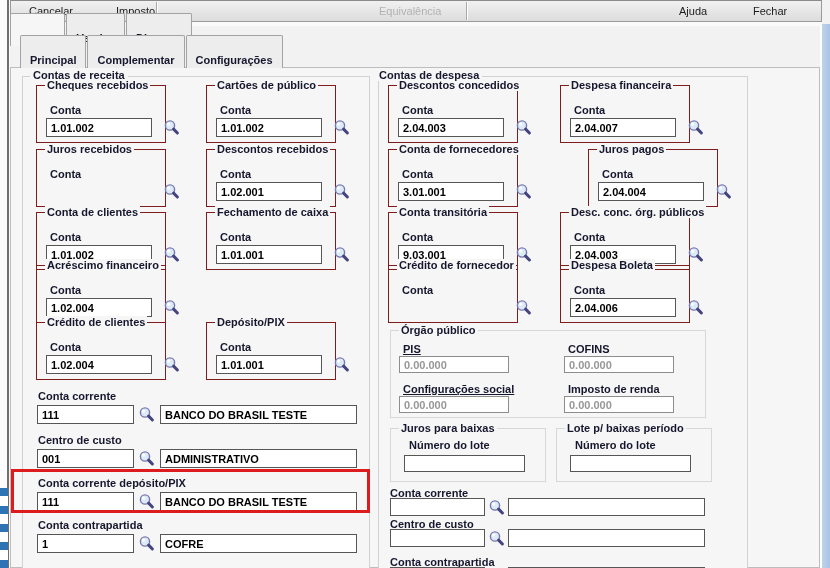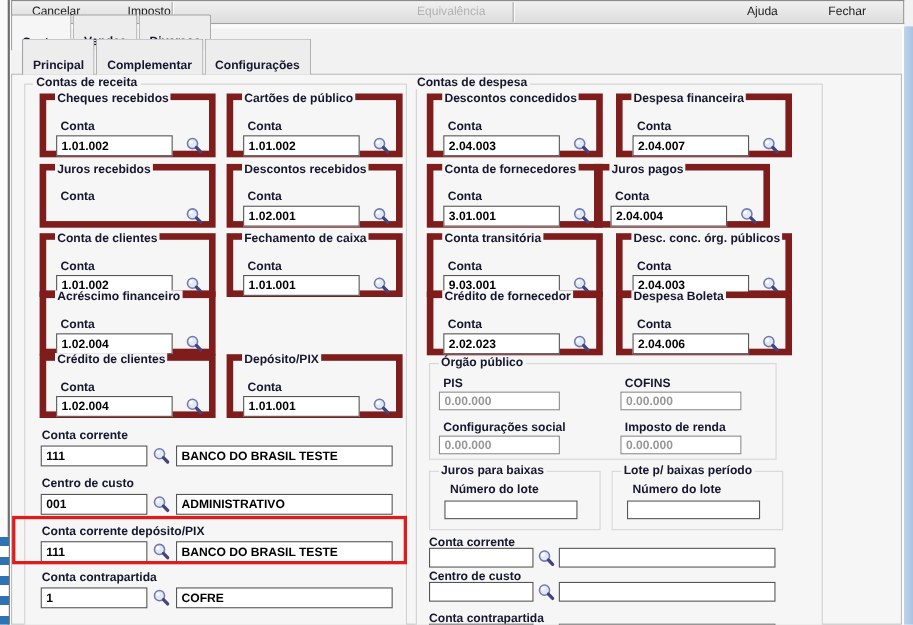--- a/index.html
+++ b/index.html
@@ -32,21 +32,21 @@
     border-radius:2px 2px 0 0;font-weight:bold;color:#16162e;margin-right:1px;cursor:default;}
   .tab.active{height:21px;line-height:19px;background:#f6f6f6;z-index:4;position:relative;}
   #tabrow1{left:10px;top:25px;}
   #tabrow2{left:20px;top:47px;}
   
   .panel{position:absolute;left:10px;top:67px;width:810px;height:501px;
     background:#f6f6f6;border:1px solid #bdbdbd;box-sizing:border-box;}
   
   .outer-group{position:absolute;border:1px solid #d2d2d2;background:#f6f6f6;}
   .legend{position:absolute;z-index:5;background:#f6f6f6;padding:0 3px;font-weight:bold;color:#16162e;white-space:nowrap;}
-  .acc-box{position:absolute;width:160px;height:58px;border:6px solid #7f1d1d;box-sizing:border-box;}
+  .acc-box{position:absolute;width:130px;height:58px;border:1px solid #7f1d1d;box-sizing:border-box;}
   .gb-title{position:absolute;left:8px;top:-7px;background:#f6f6f6;padding:0 2px;
     font-weight:bold;white-space:nowrap;color:#16162e;}
   .flabel{position:absolute;font-weight:bold;color:#16162e;white-space:nowrap;}
   .acc-box .flabel{left:13px;top:18px;}
   .txt{position:absolute;box-sizing:border-box;border:1px solid #565656;background:#ffffff;
     font-family:"Liberation Sans","DejaVu Sans",sans-serif;font-size:11px;font-weight:bold;
     color:#000000;padding:0 0 0 4px;}
   .txt.disabled{color:#979797;border-color:#8d8d8d;}
   .acc-box .txt{left:9px;top:32px;width:106px;height:19px;}
   .mag{position:absolute;width:17px;height:17px;cursor:pointer;}
@@ -58,21 +58,21 @@
   .field-row .fr-mag{left:106px;top:16px;}
   .field-row .fr-desc{left:128px;top:15px;width:197px;height:19px;}
   .field-row.rcol .fr-label{left:2px;}
   .field-row.rcol .fr-code{left:2px;top:11px;width:95px;height:18px;}
   .field-row.rcol .fr-mag{left:100px;top:12px;}
   .field-row.rcol .fr-desc{left:120px;top:11px;width:197px;height:18px;}
   
   .orgao-box{position:absolute;left:390px;top:330px;width:316px;height:88px;
     border:1px solid #d7d7d7;box-sizing:border-box;}
   .orgao-box .flabel.r1{top:12px;} .orgao-box .flabel.r2{top:52px;}
-  .orgao-box .c1l{left:12px;} .orgao-box .c2l{left:177px;}
+  .orgao-box .c1l{left:12px;text-decoration:underline;} .orgao-box .c2l{left:177px;}
   .orgao-box .txt{width:110px;height:17px;}
   .orgao-box .txt.r1{top:25px;} .orgao-box .txt.r2{top:65px;}
   .orgao-box .c1i{left:8px;} .orgao-box .c2i{left:173px;}
   
   .lote-box{position:absolute;top:428px;width:156px;height:54px;border:1px solid #d7d7d7;box-sizing:border-box;}
   .lote-box .flabel{left:18px;top:10px;}
   .lote-box .txt{left:13px;top:26px;width:121px;height:17px;}
   
   .red-rect{position:absolute;left:11px;top:469px;width:359px;height:44px;
     border:3px solid #dd1d1d;box-sizing:border-box;z-index:20;pointer-events:none;}
@@ -254,21 +254,21 @@
     <span class="flabel">Conta</span>
     <input class="txt" value="3.01.001" style="">
     <span class="mag">
       <svg width="17" height="17" viewBox="0 0 17 17">
         <circle cx="7" cy="6.5" r="4.6" fill="#dcebf7" stroke="#7878b0" stroke-width="1.4"></circle>
         <circle cx="5.6" cy="5.1" r="1.7" fill="#ffffff" opacity="0.9"></circle>
         <line x1="10.6" y1="10.1" x2="14.4" y2="14" stroke="#44447e" stroke-width="3" stroke-linecap="round"></line>
       </svg>
     </span>
   </div>
-    <div class="acc-box" style="left: 540px; top: 149px;">
+    <div class="acc-box" style="left: 588px; top: 149px;">
     <span class="gb-title">Juros pagos</span>
     <span class="flabel">Conta</span>
     <input class="txt" value="2.04.004" style="">
     <span class="mag">
       <svg width="17" height="17" viewBox="0 0 17 17">
         <circle cx="7" cy="6.5" r="4.6" fill="#dcebf7" stroke="#7878b0" stroke-width="1.4"></circle>
         <circle cx="5.6" cy="5.1" r="1.7" fill="#ffffff" opacity="0.9"></circle>
         <line x1="10.6" y1="10.1" x2="14.4" y2="14" stroke="#44447e" stroke-width="3" stroke-linecap="round"></line>
       </svg>
     </span>
@@ -293,21 +293,20 @@
       <svg width="17" height="17" viewBox="0 0 17 17">
         <circle cx="7" cy="6.5" r="4.6" fill="#dcebf7" stroke="#7878b0" stroke-width="1.4"></circle>
         <circle cx="5.6" cy="5.1" r="1.7" fill="#ffffff" opacity="0.9"></circle>
         <line x1="10.6" y1="10.1" x2="14.4" y2="14" stroke="#44447e" stroke-width="3" stroke-linecap="round"></line>
       </svg>
     </span>
   </div>
     <div class="acc-box" style="left: 388px; top: 265px;">
     <span class="gb-title">Crédito de fornecedor</span>
     <span class="flabel">Conta</span>
-    <input class="txt" value="2.02.023" style="">
     <span class="mag">
       <svg width="17" height="17" viewBox="0 0 17 17">
         <circle cx="7" cy="6.5" r="4.6" fill="#dcebf7" stroke="#7878b0" stroke-width="1.4"></circle>
         <circle cx="5.6" cy="5.1" r="1.7" fill="#ffffff" opacity="0.9"></circle>
         <line x1="10.6" y1="10.1" x2="14.4" y2="14" stroke="#44447e" stroke-width="3" stroke-linecap="round"></line>
       </svg>
     </span>
   </div>
     <div class="acc-box" style="left: 560px; top: 265px;">
     <span class="gb-title">Despesa Boleta</span>

